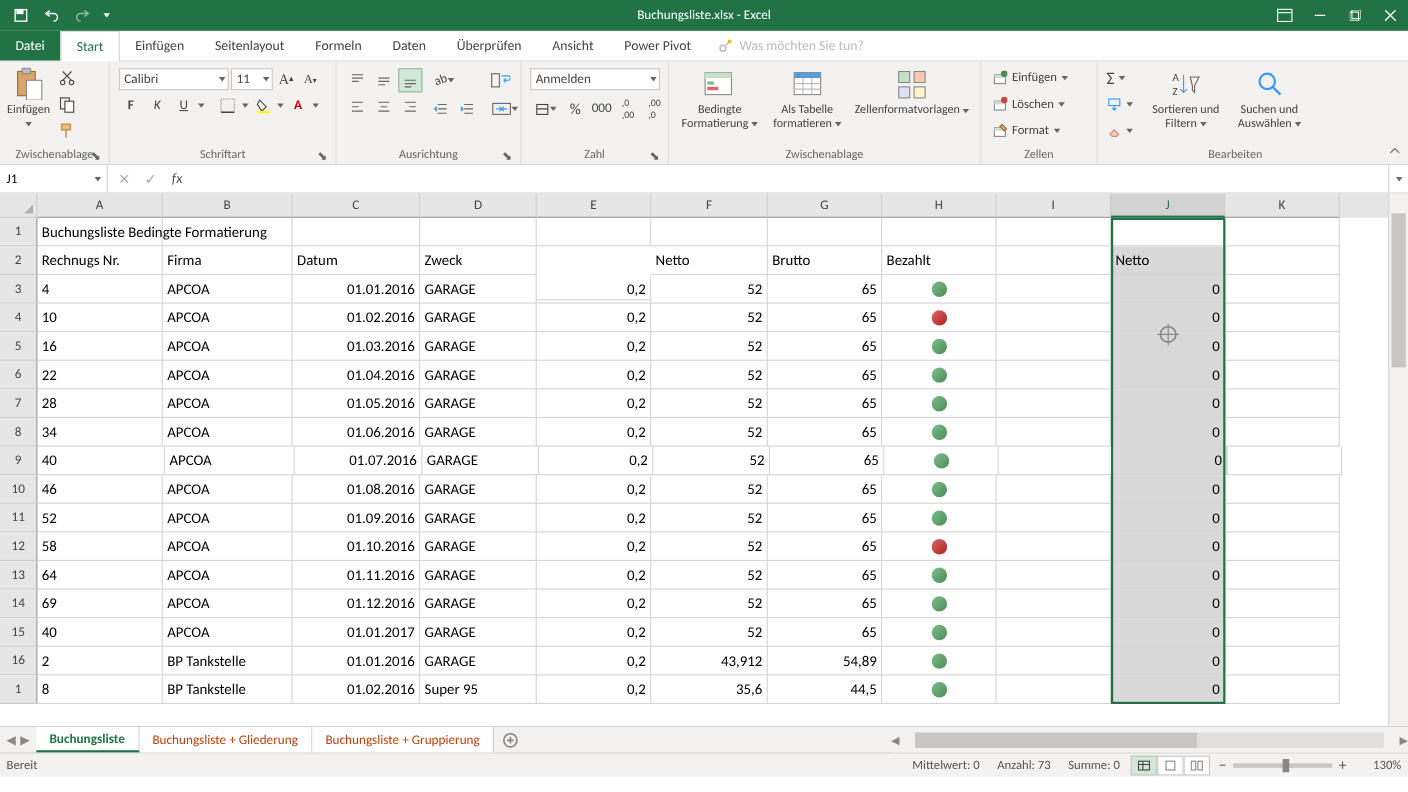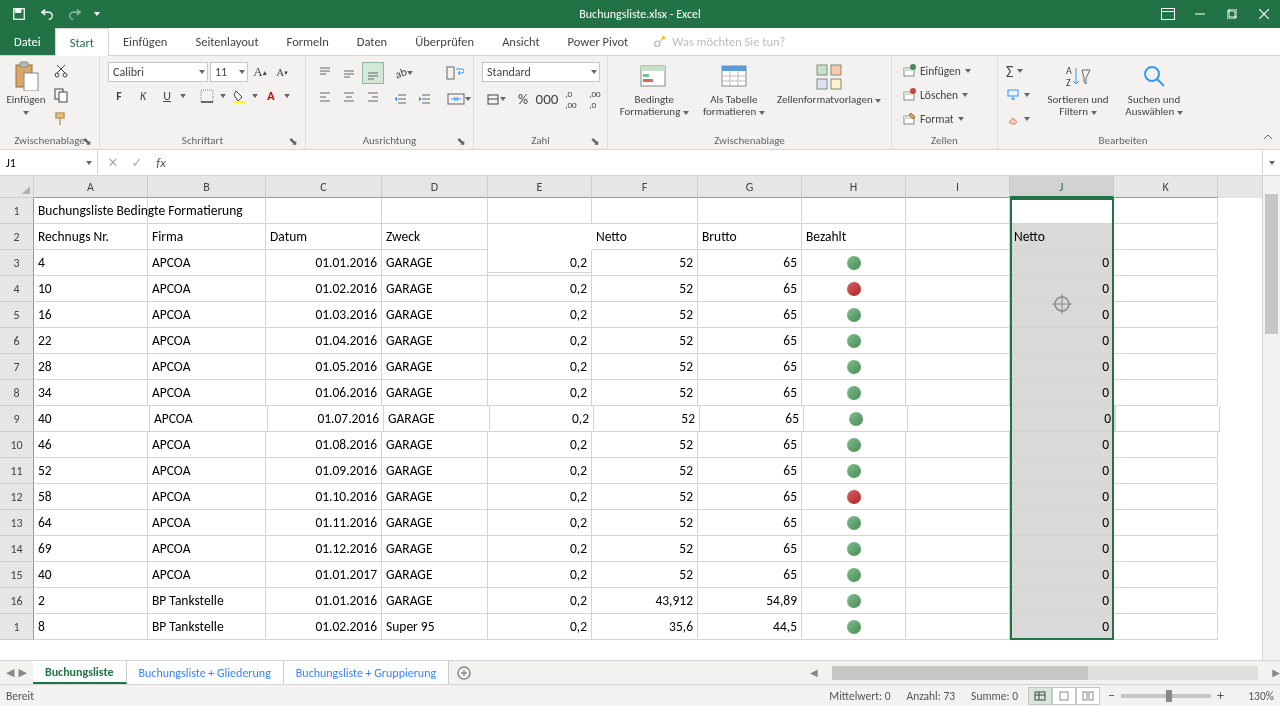--- a/index.html
+++ b/index.html
@@ -98,21 +98,21 @@
 .dot.red { background: linear-gradient(135deg, #d66, #a22); }
 .cursor-cross { position: absolute; left: 1018px; top: 96px; pointer-events: none; }
 .sel-border { position: absolute; border: 2px solid #217346; pointer-events: none; }
 
 .vscroll { width: 18px; background: #f3f2f1; border-left: 1px solid #d4d4d4; position: relative; }
 .vscroll .thumb { position: absolute; left: 2px; right: 2px; top: 18px; height: 140px; background: #c8c6c4; }
 
 
 .sheet-bar { height: 24px; border-top: 1px solid #d4d4d4; display: flex; align-items: stretch; font-size: 12px; background: #f3f2f1; }
 .sheet-nav { display: flex; align-items: center; padding: 0 6px; gap: 4px; color: #888; }
-.sheet-tab { padding: 0 12px; display: flex; align-items: center; border-right: 1px solid #ccc; background: #fff; color: #3b82f6; }
+.sheet-tab { padding: 0 12px; display: flex; align-items: center; border-right: 1px solid #ccc; background: #fff; color: #c2410c; }
 .sheet-tab.active { border-bottom: 2px solid #217346; color: #217346; font-weight: bold; }
 .sheet-add { width: 30px; display: flex; align-items: center; justify-content: center; color: #666; }
 .sheet-bar .spacer { flex: 1; }
 .hscroll { width: 470px; display: flex; align-items: center; background: #f3f2f1; }
 .hscroll .track { flex: 1; height: 14px; background: #e1dfdd; position: relative; margin: 0 14px; }
 .hscroll .thumb { position: absolute; left: 0; top: 0; bottom: 0; width: 60%; background: #c8c6c4; }
 
 
 .status-bar { height: 22px; background: #f3f2f1; border-top: 1px solid #d4d4d4; display: flex; align-items: center; font-size: 11.5px; color: #555; padding: 0 6px; }
 .status-bar .stats { margin-left: auto; margin-right: 10px; display: flex; gap: 16px; }
@@ -369,33 +369,33 @@
             <span class="arrow-down"></span>
           </div>
       </div>
     </div>
     <div class="group-label"><span>Ausrichtung</span><span class="launcher">⬊</span></div>
   </div>
 
   <div class="ribbon-group" style="width:134px">
     <div class="group-body" style="flex-direction:column;padding:4px;gap:6px">
       <div class="num-select">
-          <span>Standard</span>
+          <span>Anmelden</span>
           <span class="dd-arrow arrow-down"></span>
         </div>
       <div style="display:flex;gap:2px">
         <div class="mini" style="width:28px">
             <svg width="14" height="14" fill="none" stroke="#444">
               <rect x="2" y="3" width="10" height="9"></rect>
               <line x1="2" y1="7" x2="12" y2="7"></line>
             </svg>
             <span class="arrow-down"></span>
           </div>
         <div class="mini" style="font-size:14px">%</div>
-        <div class="mini" style="font-size:15px">000</div>
+        <div class="mini" style="font-size:12px">000</div>
         <div class="mini" style="font-size:9px">
             <span>,0<br>,00</span>
           </div>
         <div class="mini" style="font-size:9px">
             <span>,00<br>,0</span>
           </div>
       </div>
     </div>
     <div class="group-label"><span>Zahl</span><span class="launcher">⬊</span></div>
   </div>

